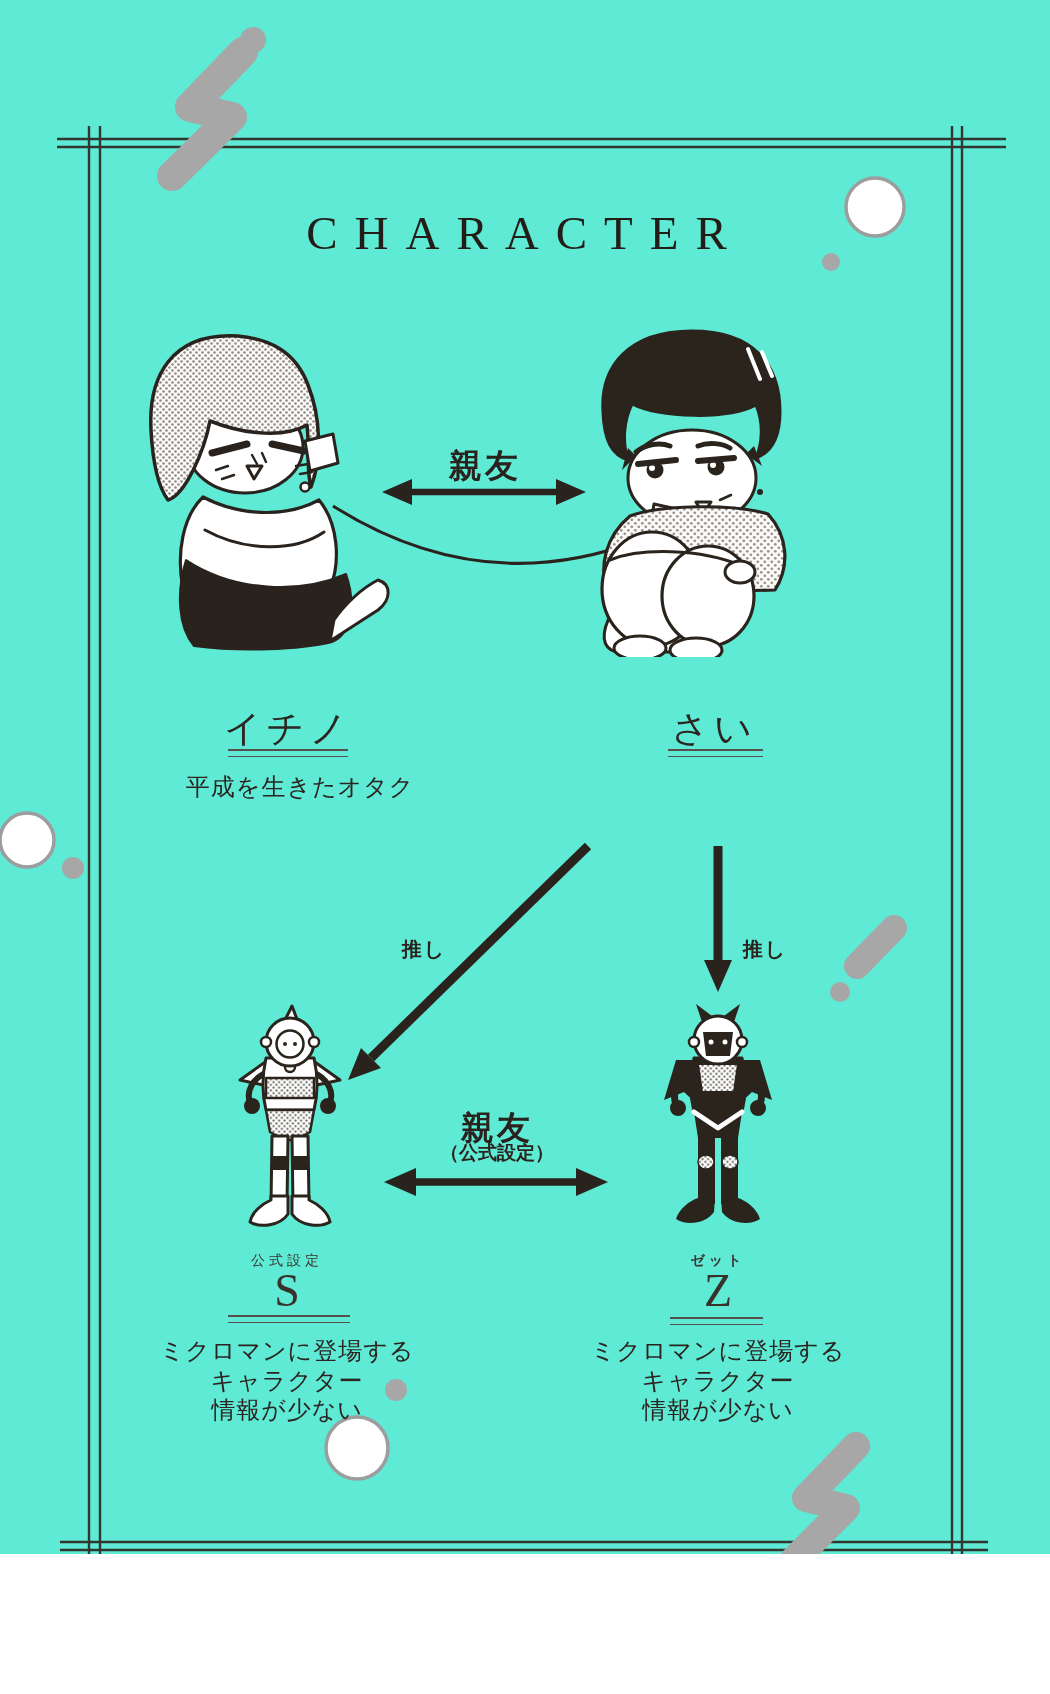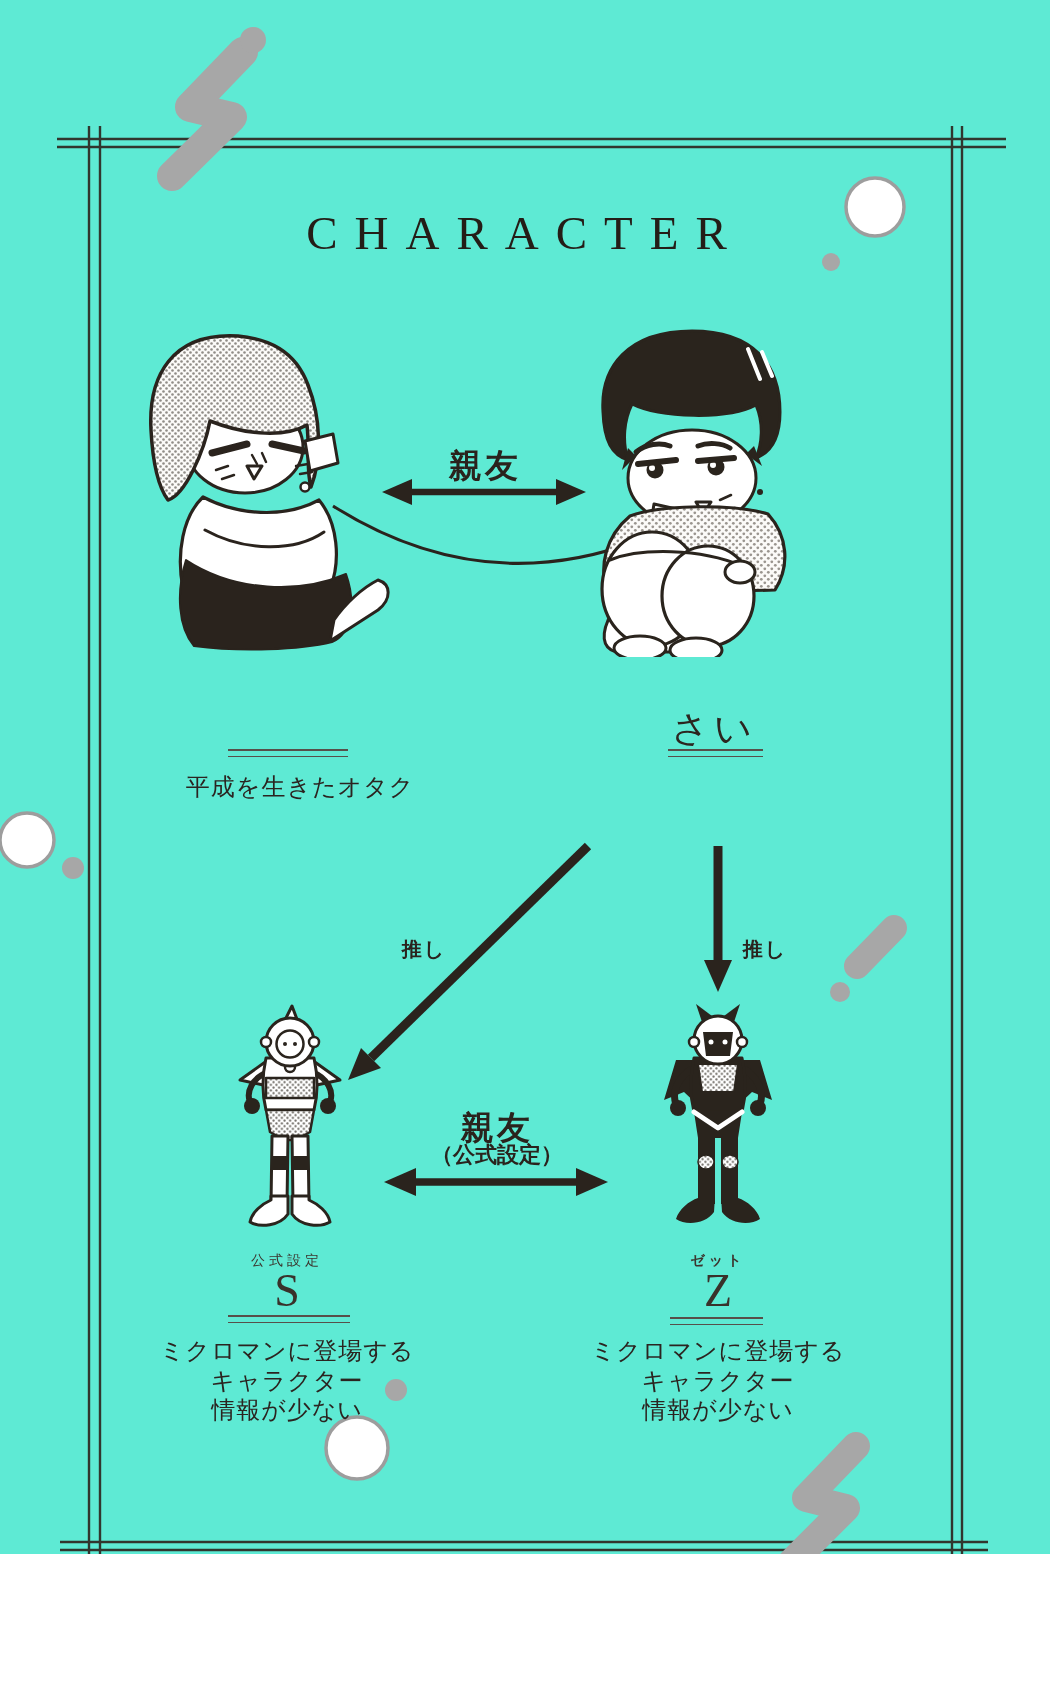--- a/index.html
+++ b/index.html
@@ -5,21 +5,21 @@
   html,body{margin:0;padding:0;background:#ffffff;}
   .page{position:relative;width:1050px;height:1554px;background:#5eead4;overflow:hidden;
         font-family:"Liberation Sans","DejaVu Sans",sans-serif;}
   .abs{position:absolute;}
   .t-center{position:absolute;text-align:center;}
   .serif{font-family:"Liberation Serif","DejaVu Serif",serif;}
   .title{font-size:47px;letter-spacing:17px;color:#241d17;font-weight:500;}
   .name-main{font-size:37px;letter-spacing:5px;color:#2c2620;font-weight:400;}
   .desc{font-size:24px;line-height:29.5px;font-weight:500;color:#2b2420;letter-spacing:1px;}
   .rel-label{font-size:33px;font-weight:700;color:#2a231d;letter-spacing:3px;}
-  .rel-note{font-size:22px;font-weight:600;color:#2a231d;letter-spacing:0px;}
+  .rel-note{font-size:19px;font-weight:600;color:#2a231d;letter-spacing:0px;}
   .oshi{font-size:20px;font-weight:700;color:#2a231d;letter-spacing:2px;}
   .furigana{font-size:14px;letter-spacing:4px;color:#3c352e;}
   .initial{font-size:46px;line-height:50px;color:#39322b;}
   .pageno{font-size:26px;letter-spacing:3px;color:#45403a;}
   .dul{position:absolute;border-top:2.6px solid #57504a;border-bottom:1.8px solid #57504a;height:5px;}
   svg{display:block;}
 </style>
 </head>
 <body>
 
@@ -197,20 +197,21 @@
       <path d="M 703 1032 L 733 1032 L 730 1056 L 706 1056 Z" fill="#2a241d"></path>
       <circle cx="711" cy="1042" r="2.5" fill="#ffffff"></circle>
       <circle cx="725" cy="1042" r="2.5" fill="#ffffff"></circle>
     </g>
   </svg>
 
   <div class="t-center serif title" style="left:95px;top:206px;width:860px;">CHARACTER</div>
 
   <div class="t-center rel-label" style="left:385px;top:444px;width:200px;">親友</div>
 
+  <div class="t-center name-main serif" style="left:188px;top:704px;width:200px;">イチノ</div>
   <div class="dul" style="left:228px;top:749px;width:120px;"></div>
   <div class="t-center desc" style="left:150px;top:772px;width:300px;">平成を生きたオタク</div>
 
   <div class="t-center name-main serif" style="left:614px;top:704px;width:200px;">さい</div>
   <div class="dul" style="left:668px;top:749px;width:95px;"></div>
 
   <div class="t-center oshi" style="left:324px;top:936px;width:200px;">推し</div>
   <div class="t-center oshi" style="left:665px;top:936px;width:200px;">推し</div>
 
   <div class="t-center rel-label" style="left:397px;top:1106px;width:200px;">親友</div>

